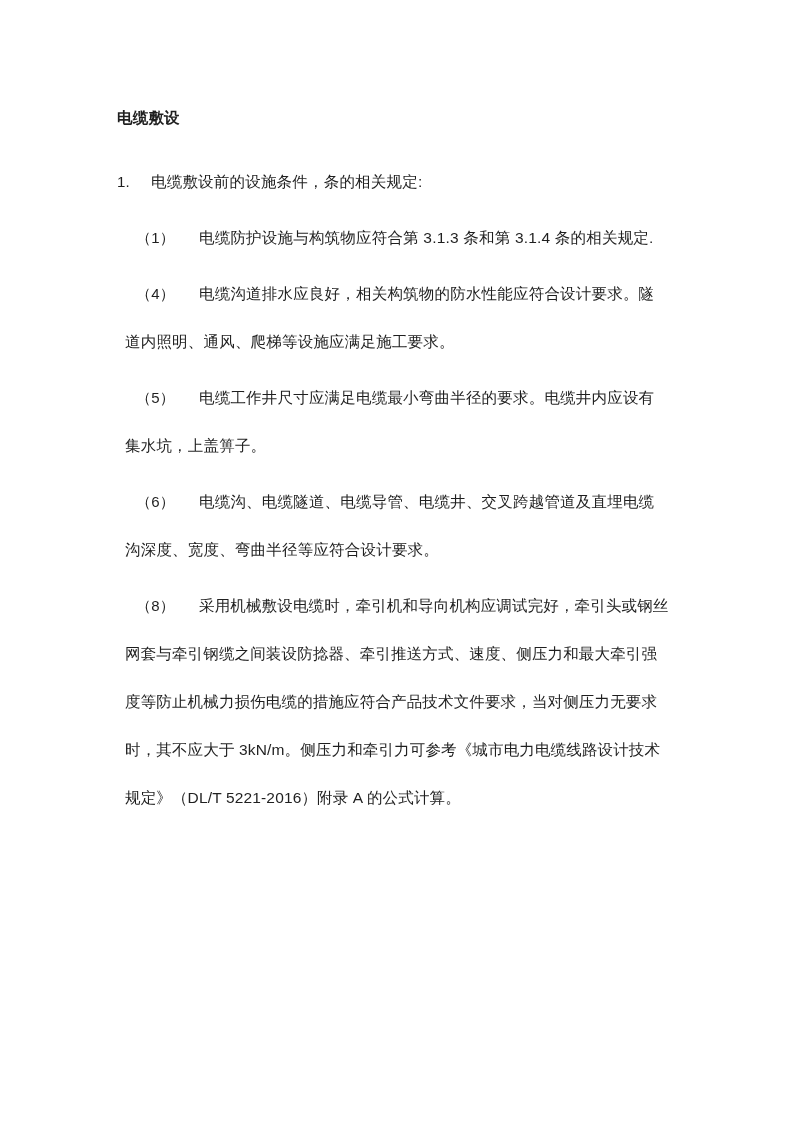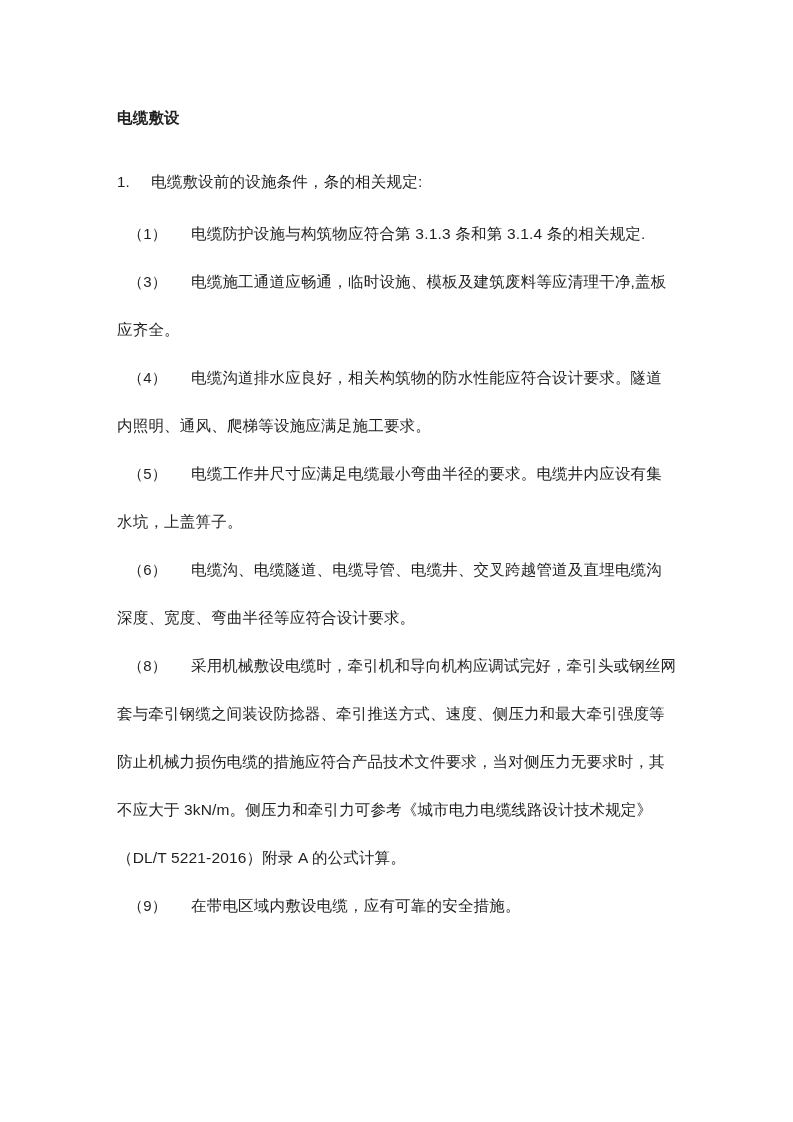--- a/index.html
+++ b/index.html
@@ -55,21 +55,21 @@
     top: 0;
     width: 34px;
     font-size: 15px;
   }
 
   
   .subitem {
     font-size: 15.5px;
     line-height: 48px;
     color: #1f1f1f;
-    margin: 0;
+    margin: 8px;
     letter-spacing: 0.2px;
     text-align: left;
   }
   .subitem .sub-marker {
     display: inline-block;
     width: 63px;
     margin-left: 11px;
     font-size: 15px;
     vertical-align: baseline;
   }
@@ -92,39 +92,33 @@
 
     <p class="clause">
       <span class="clause-marker">1.</span><span>电缆敷设前的设施条件，条的相关规定:</span>
     </p>
 
     <p class="subitem">
       <span class="sub-marker">（1）</span><span class="sub-text">电缆防护设施与构筑物应符合第 3.1.3 条和第 3.1.4 条的相关规定.</span>
     </p>
 
 
-    <p class="subitem">
-      <span class="sub-marker">（3）</span><span class="sub-text">电缆施工通道应畅通，临时设施、模板及建筑废料等应清理干净,盖板应齐全。</span>
-    </p>
 
     <p class="subitem">
       <span class="sub-marker">（4）</span><span class="sub-text">电缆沟道排水应良好，相关构筑物的防水性能应符合设计要求。隧道内照明、通风、爬梯等设施应满足施工要求。</span>
     </p>
 
     <p class="subitem">
       <span class="sub-marker">（5）</span><span class="sub-text">电缆工作井尺寸应满足电缆最小弯曲半径的要求。电缆井内应设有集水坑，上盖箅子。</span>
     </p>
 
     <p class="subitem">
       <span class="sub-marker">（6）</span><span class="sub-text">电缆沟、电缆隧道、电缆导管、电缆井、交叉跨越管道及直埋电缆沟深度、宽度、弯曲半径等应符合设计要求。</span>
     </p>
 
 
     <p class="subitem tight">
       <span class="sub-marker">（8）</span><span class="sub-text">采用机械敷设电缆时，牵引机和导向机构应调试完好，牵引头或钢丝网套与牵引钢缆之间装设防捻器、牵引推送方式、速度、侧压力和最大牵引强度等防止机械力损伤电缆的措施应符合产品技术文件要求，当对侧压力无要求时，其不应大于 3kN/m。侧压力和牵引力可参考《城市电力电缆线路设计技术规定》（DL/T 5221-2016）附录 A 的公式计算。</span>
     </p>
 
-    <p class="subitem">
-      <span class="sub-marker">（9）</span><span class="sub-text">在带电区域内敷设电缆，应有可靠的安全措施。</span>
-    </p>
 
   </div>
 </div>
 
 </body></html>

